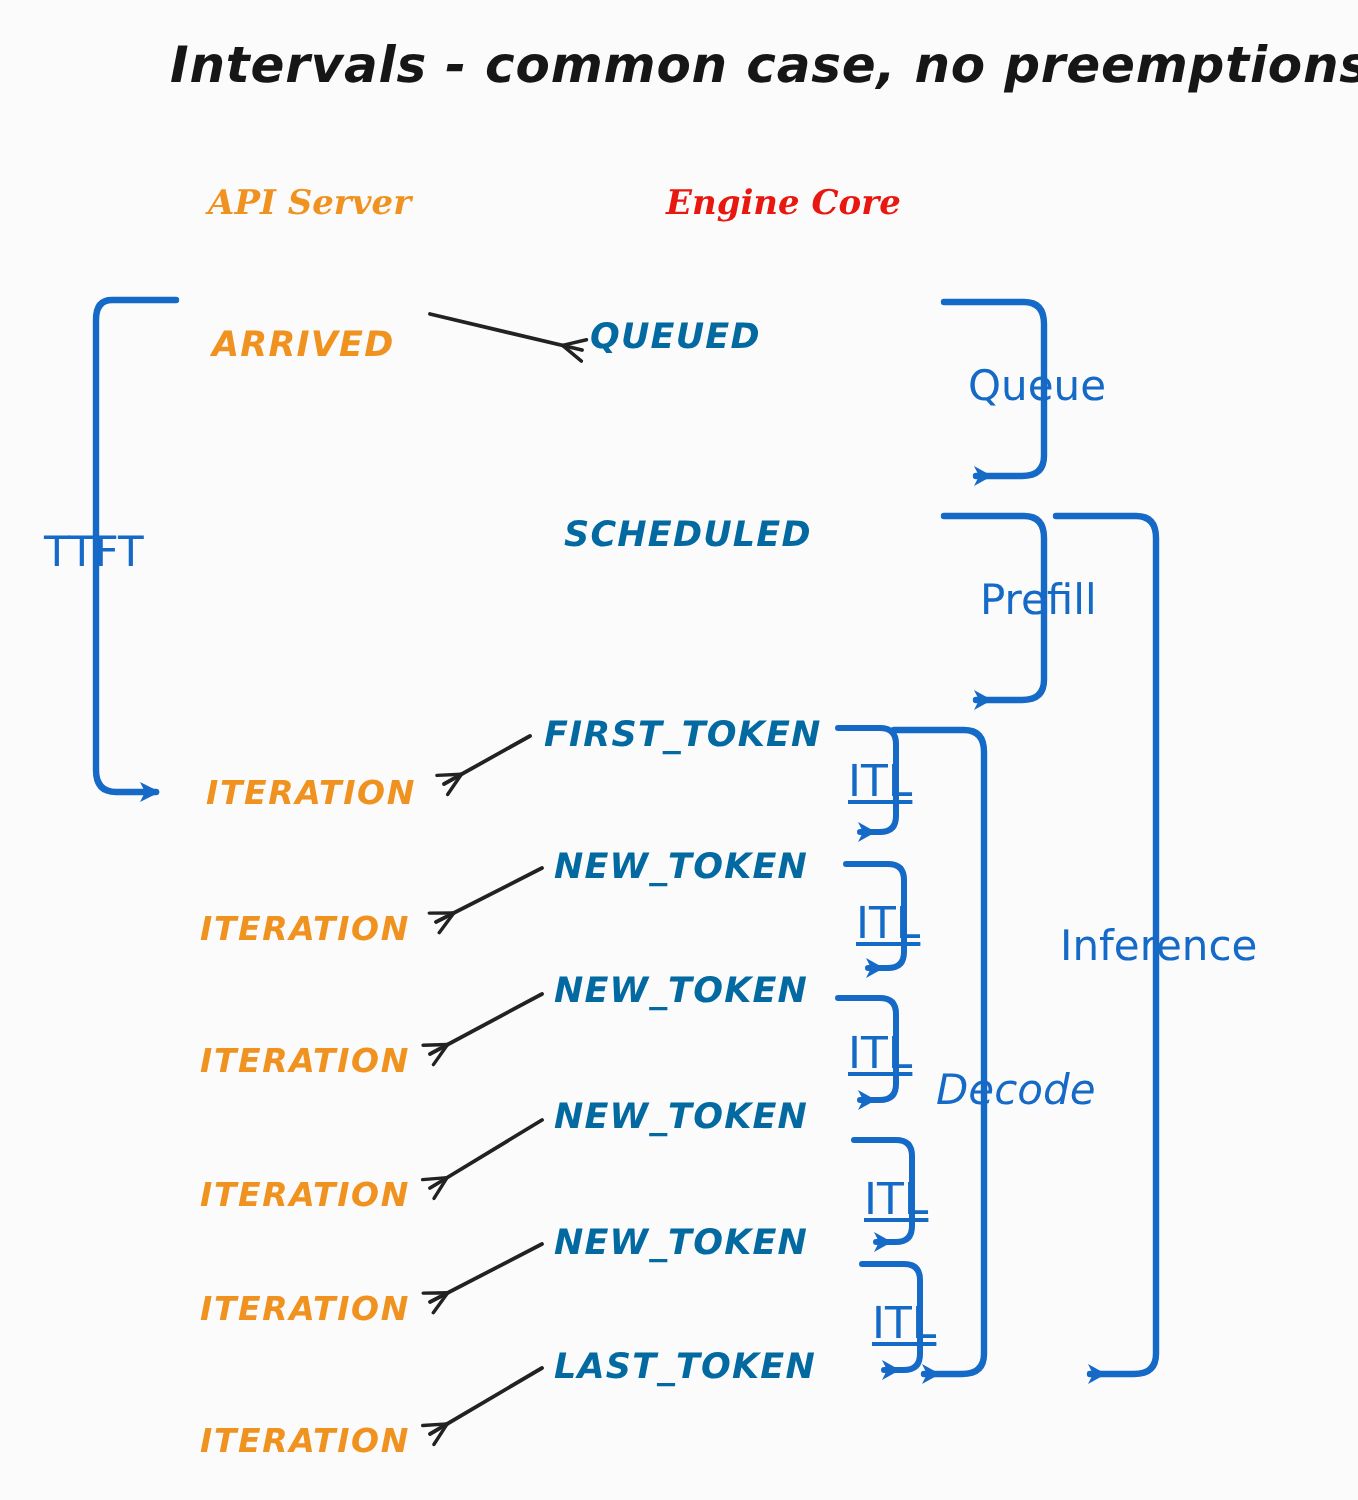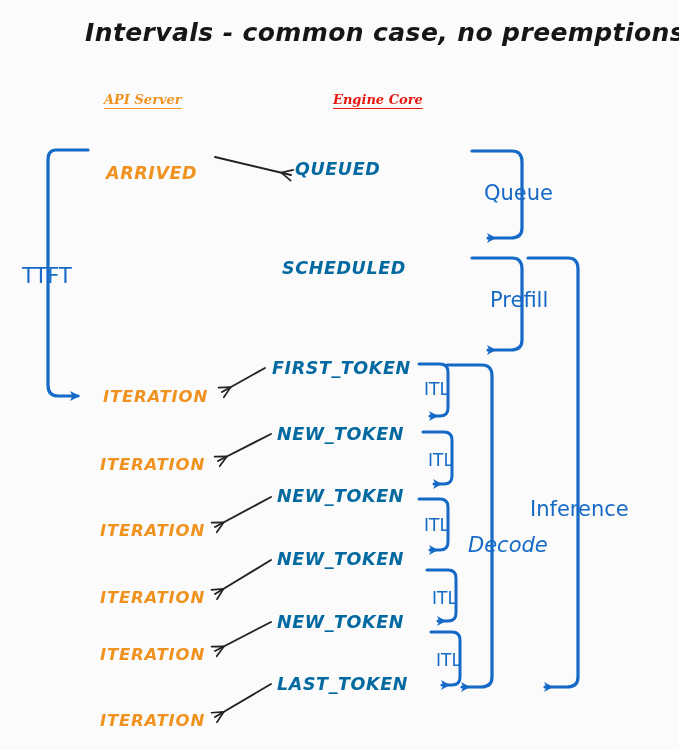--- a/index.html
+++ b/index.html
@@ -19,22 +19,21 @@
     font-family:"DejaVu Sans", sans-serif;
     font-weight:bold;font-style:italic;
     font-size:25px;color:#161616;
     letter-spacing:.4px;
   }
 
   
   .colhead{
     font-family:"DejaVu Serif", serif;
     font-style:italic;font-weight:bold;
-    font-size:13px;
-    text-decoration:underline;
+    font-size:17px;
     text-underline-offset:4px;
   }
   .colhead.api{color:#F0921F;}
   .colhead.engine{color:#E8170F;}
 
   
   .state{
     font-family:"DejaVu Sans", sans-serif;
     font-style:italic;font-weight:bold;
     font-size:17.5px;
@@ -43,21 +42,21 @@
   .state.orange{color:#F0921F;}
   .state.red{color:#0369a1;}
   .state.iter{font-size:16.5px;letter-spacing:.8px;}
 
   
   .blue{
     font-family:"DejaVu Sans", sans-serif;
     font-size:21px;color:#1569C7;
     font-weight:400;
   }
-  .blue.small{font-size:17px;}
+  .blue.small{font-size:22px;text-decoration:underline;}
 </style>
 </head>
 <body>
 
 <div id="stage">
 
   <svg class="layer" viewBox="0 0 679 750">
     <defs>
       <marker id="ah-left" markerWidth="12" markerHeight="12" refX="9" refY="6" orient="auto" markerUnits="userSpaceOnUse">
         <path d="M10,1 L1,6 L10,11 L7.5,6 Z" fill="#1569C7"></path>
@@ -147,21 +146,21 @@
   <div class="txt state orange iter" style="left:100px;top:588px;">ITERATION</div>
   <div class="txt state red" style="left:277px;top:612px;">NEW_TOKEN</div>
   <div class="txt state orange iter" style="left:100px;top:645px;">ITERATION</div>
   <div class="txt state red" style="left:277px;top:674px;">LAST_TOKEN</div>
   <div class="txt state orange iter" style="left:100px;top:711px;">ITERATION</div>
 
   <div class="txt blue" style="left:22px;top:264px;">TTFT</div>
   <div class="txt blue" style="left:484px;top:181px;">Queue</div>
   <div class="txt blue" style="left:490px;top:288px;">Prefill</div>
   <div class="txt blue" style="left:468px;top:533px;font-style:italic;">Decode</div>
-  <div class="txt blue" style="left:530px;top:461px;margin-top:36px;">Inference</div>
+  <div class="txt blue" style="left:530px;top:461px;">Inference</div>
 
   <div class="txt blue small" style="left:424px;top:379px;">ITL</div>
   <div class="txt blue small" style="left:428px;top:450px;">ITL</div>
   <div class="txt blue small" style="left:424px;top:515px;">ITL</div>
   <div class="txt blue small" style="left:432px;top:588px;">ITL</div>
   <div class="txt blue small" style="left:436px;top:650px;">ITL</div>
 
 </div>
 
 </body></html>

